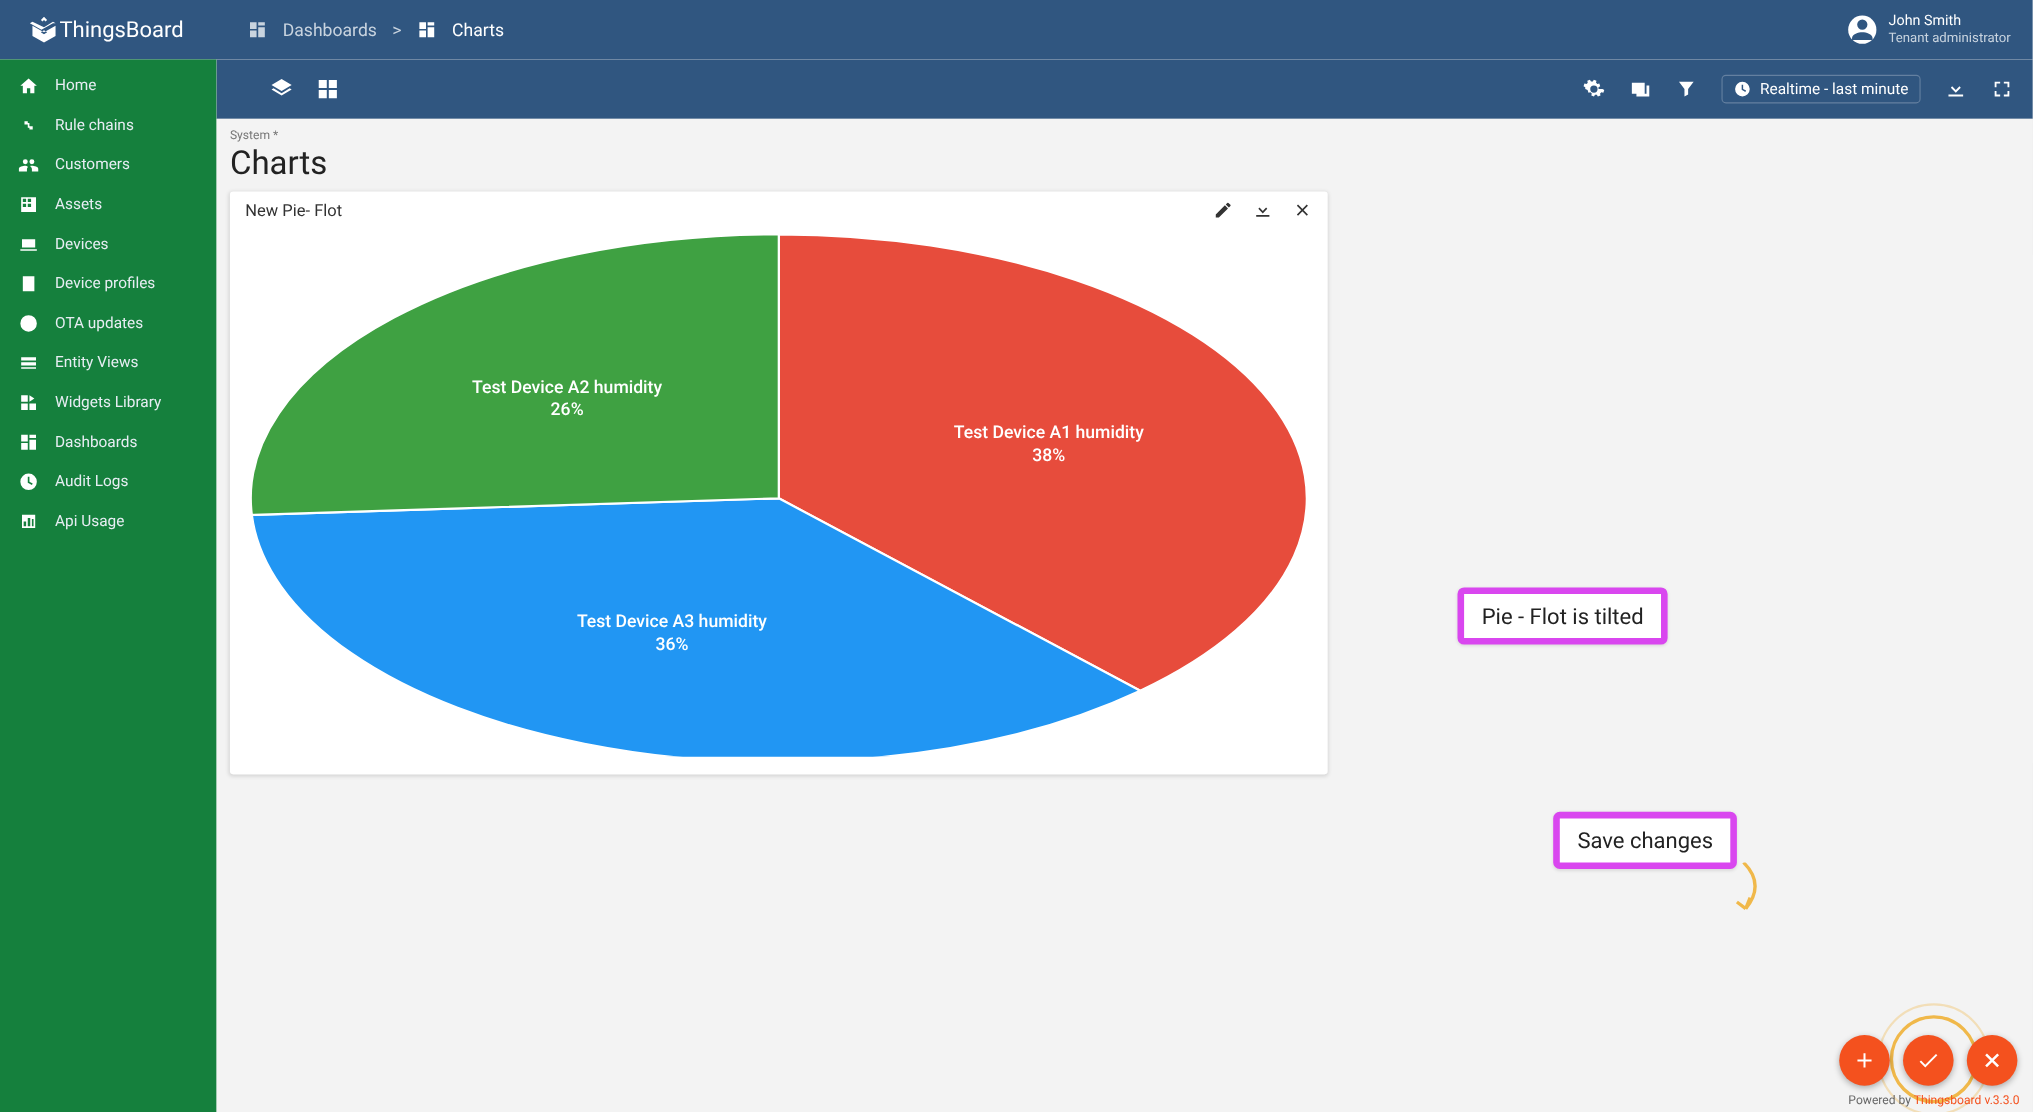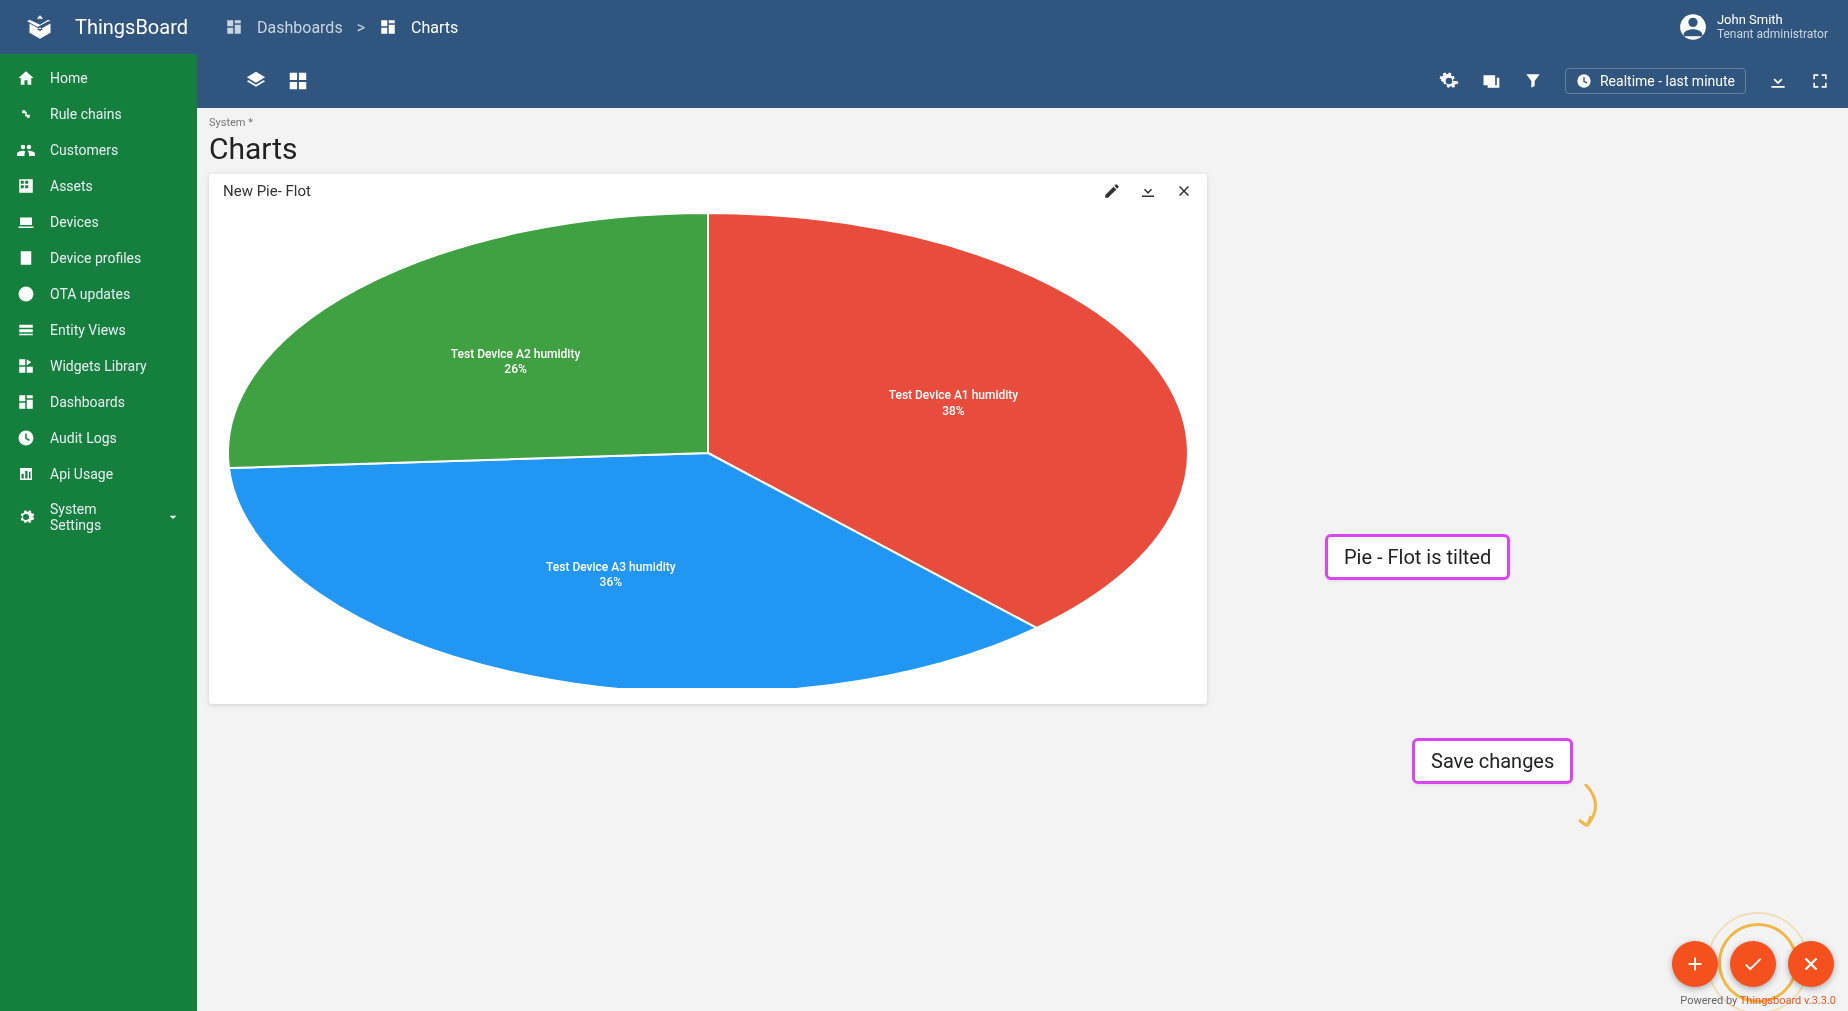--- a/index.html
+++ b/index.html
@@ -1,19 +1,19 @@
 <!DOCTYPE html>
 <html><head>
 <meta charset="utf-8">
 <style>
 * { margin: 0; padding: 0; box-sizing: border-box; font-family: Roboto, Arial, sans-serif; }
 body { width: 1848px; height: 1011px; overflow: hidden; background: #fff; position: relative; }
 
 .topbar { height: 54px; background: #305680; color: #fff; display: flex; align-items: center; padding: 0 20px 0 0; }
-.brand { width: 197px; display: flex; align-items: center; padding-left: 26px; gap: 21px; font-size: 20px; font-weight: 400; }
+.brand { width: 197px; display: flex; align-items: center; padding-left: 26px; gap: 0; font-size: 20px; font-weight: 400; }
 .brand-icon svg { width: 28px; height: 28px; }
 .breadcrumb { display: flex; align-items: center; gap: 14px; margin-left: 28px; color: #c9d4df; font-size: 16px; }
 .breadcrumb .sep { color: #c9d4df; }
 .breadcrumb .current { color: #fff; }
 .bc-ic { display: inline-flex; }
 .spacer { flex: 1; }
 .top-right { display: flex; align-items: center; gap: 14px; flex-direction: column; }
 .user { display: flex; align-items: center; gap: 10px; }
 .user-txt { display: flex; flex-direction: column; line-height: 1.1; }
 .user-name { font-size: 13px; }
@@ -34,23 +34,23 @@
 .content { flex: 1; background: #f3f3f3; padding: 8px 12px 0 12px; position: relative; }
 .title-lbl { font-size: 11px; color: #777; }
 .title-val { font-size: 30px; color: #222; margin-top: 2px; margin-bottom: 8px; }
 
 .widget { width: 998px; height: 530px; background: #fff; box-shadow: 0 1px 4px rgba(0,0,0,.15); border-radius: 3px; position: relative; }
 .widget-head { display: flex; align-items: center; padding: 8px 14px; font-size: 15px; color: #333; justify-content: space-between; }
 .widget-actions { margin-left: auto; display: flex; gap: 18px; color: #444; }
 
 .pie-wrap { position: relative; width: 980px; height: 480px; margin: 0 auto; }
 .pie-wrap svg { width: 100%; height: 100%; }
-.pie-label { position: absolute; color: #fff; font-size: 12px; font-weight: 500; text-align: center; transform: translate(-50%, -50%); line-height: 1.3; }
-
-.annotation { position: absolute; background: #fff; border: 3px solid #d946ef; border-radius: 6px; padding: 8px 16px; font-size: 20px; color: #222; white-space: nowrap; box-shadow: 0 1px 3px rgba(0,0,0,.1); }
+.pie-label { position: absolute; color: #fff; font-size: 16px; font-weight: 500; text-align: center; transform: translate(-50%, -50%); line-height: 1.3; }
+
+.annotation { position: absolute; background: #fff; border: 6px solid #d946ef; border-radius: 6px; padding: 8px 16px; font-size: 20px; color: #222; white-space: nowrap; box-shadow: 0 1px 3px rgba(0,0,0,.1); }
 .annotation-1 { left: 1128px; top: 426px; }
 .annotation-2 { left: 1215px; top: 630px; }
 
 .arrow { position: absolute; left: 1378px; top: 676px; }
 
 .fab-row { position: absolute; right: 14px; bottom: 24px; display: flex; gap: 12px; z-index: 5; }
 .fab { width: 46px; height: 46px; border-radius: 50%; background: #f4511e; display: flex; align-items: center; justify-content: center; color: #fff; box-shadow: 0 2px 6px rgba(0,0,0,.3); cursor: pointer; }
 .fab-ring { position: absolute; right: 50px; bottom: 8px; width: 80px; height: 80px; border: 3px solid #f0b84a; border-radius: 50%; pointer-events:none; }
 .fab-ring::after { content:''; position:absolute; inset:-14px; border:2px solid rgba(240,184,74,.35); border-radius:50%; }
 
@@ -210,33 +210,20 @@
         </span>
       <span>Audit Logs</span>
     </div>
     <div class="side-item">
       <span class="side-ic">
           <svg width="18" height="18" viewBox="0 0 24 24" fill="#fff">
             <path d="M4 4h16v16H4zM6 18h3v-6H6zm5 0h3V8h-3zm5 0h2v-9h-2z"></path>
           </svg>
         </span>
       <span>Api Usage</span>
-    </div>
-    <div class="side-item">
-      <span class="side-ic">
-          <svg width="18" height="18" viewBox="0 0 24 24" fill="#fff">
-            <path d="M12 8a4 4 0 100 8 4 4 0 000-8zm9 4l2 1-1 3-2-.5a8 8 0 01-1.5 1.5l.5 2-3 1-1-2a8 8 0 01-2 0l-1 2-3-1 .5-2A8 8 0 018 16.5L6 17l-1-3 2-1a8 8 0 010-2l-2-1 1-3 2 .5A8 8 0 019.5 6L9 4l3-1 1 2a8 8 0 012 0l1-2 3 1-.5 2A8 8 0 0120 7.5l2-.5 1 3-2 1a8 8 0 010 2z"></path>
-          </svg>
-        </span>
-      <span>System Settings</span>
-      <span class="chev">
-          <svg width="16" height="16" viewBox="0 0 24 24" fill="#fff">
-            <path d="M7 10l5 5 5-5z"></path>
-          </svg>
-        </span>
     </div>
   </div>
 
   <div class="main">
     <div class="toolbar">
       <div class="tb-left">
         <span class="ic">
             <svg width="22" height="22" viewBox="0 0 24 24" fill="#fff">
               <path d="M12 2l10 6-10 6L2 8l10-6zm0 14l8-4.8 2 1.2-10 6-10-6 2-1.2 8 4.8z"></path>
             </svg>

